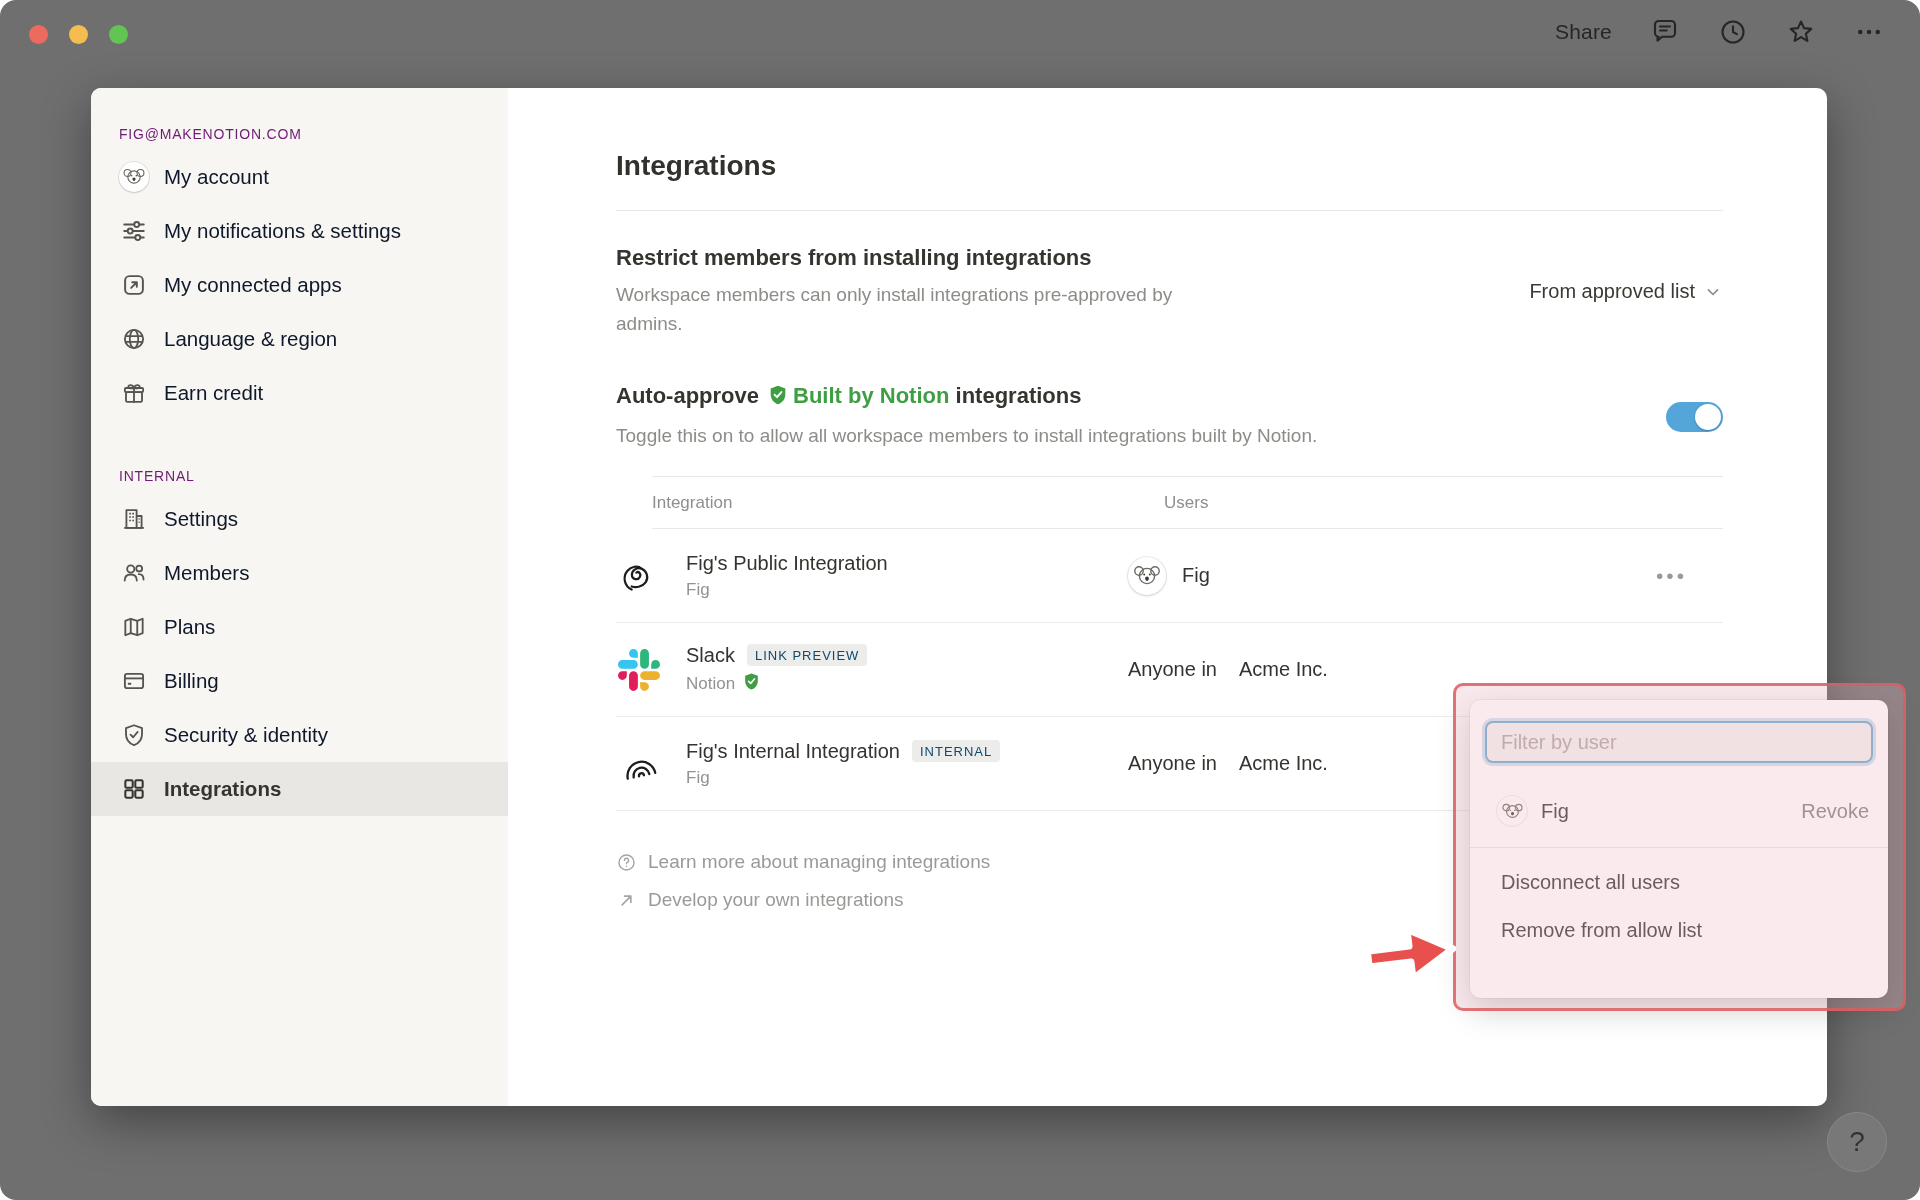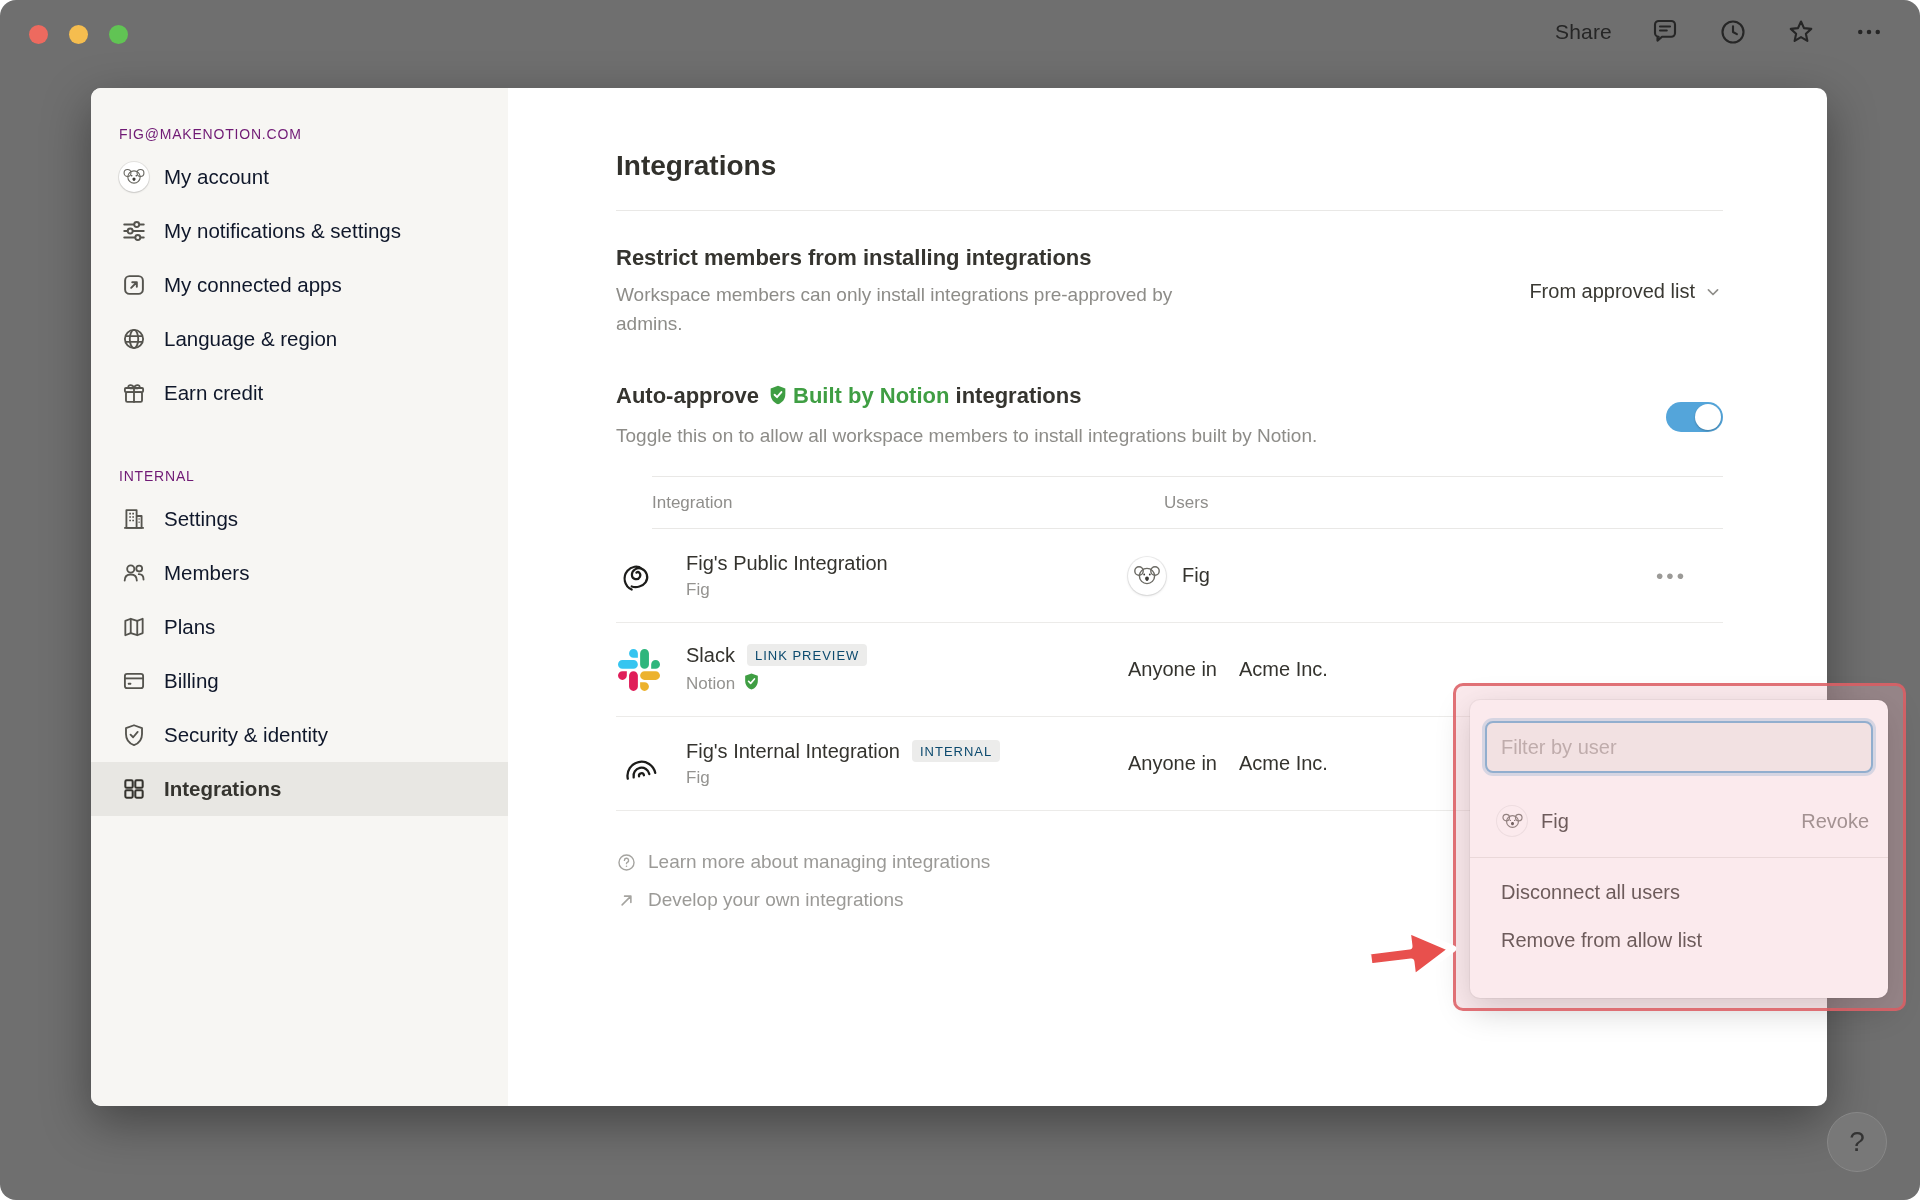--- a/index.html
+++ b/index.html
@@ -69,21 +69,21 @@
   .anyone b { font-weight:400; margin-left:22px; }
   .row-menu { margin-left:auto; margin-right:36px; color:#9b9a97; font-size:21px; letter-spacing:3px; cursor:pointer; line-height:10px; }
 
   .footer-links { margin-top:40px; display:flex; flex-direction:column; gap:16px; color:#9b9a97; }
   .f-link { display:flex; align-items:center; gap:11px; font-size:19px; cursor:pointer; }
   .f-link svg { color:#a5a4a0; }
 
   
   .popup { position:absolute; left:1470px; top:700px; width:418px; height:298px; background:#ffffff; border-radius:10px;
            box-shadow:0 10px 34px rgba(0,0,0,.22), 0 0 0 1px rgba(0,0,0,.05); z-index:20; padding:21px 15px 0; }
-  .filter-input { width:100%; height:52px; border-radius:8px; border:2px solid #69aad3; outline:none;
+  .filter-input { width:100%; height:42px; border-radius:8px; border:2px solid #69aad3; outline:none;
                   box-shadow:0 0 0 3px rgba(105,170,211,.35); background:#f3f2ef; padding:0 14px;
                   font-size:20px; color:#37362f; font-family:inherit; }
   .filter-input::placeholder { color:#aaa7a2; }
   .pp-user { display:flex; align-items:center; gap:14px; height:56px; margin:20px 4px 0 12px; }
   .pp-user .name { font-size:20px; color:#34332e; font-weight:500; flex:1; }
   .pp-user .revoke { font-size:20px; color:#82817d; cursor:pointer; }
   .pp-divider { border-top:1px solid #e7e5e2; margin:8px -15px 10px; }
   .pp-item { height:48px; display:flex; align-items:center; padding-left:16px; font-size:20px; color:#34332e; border-radius:6px; cursor:pointer; }
   .avatar-xs { width:30px; height:30px; border-radius:50%; background:#fff; box-shadow:0 0 0 1px rgba(0,0,0,.08); display:flex; align-items:center; justify-content:center; }
 

